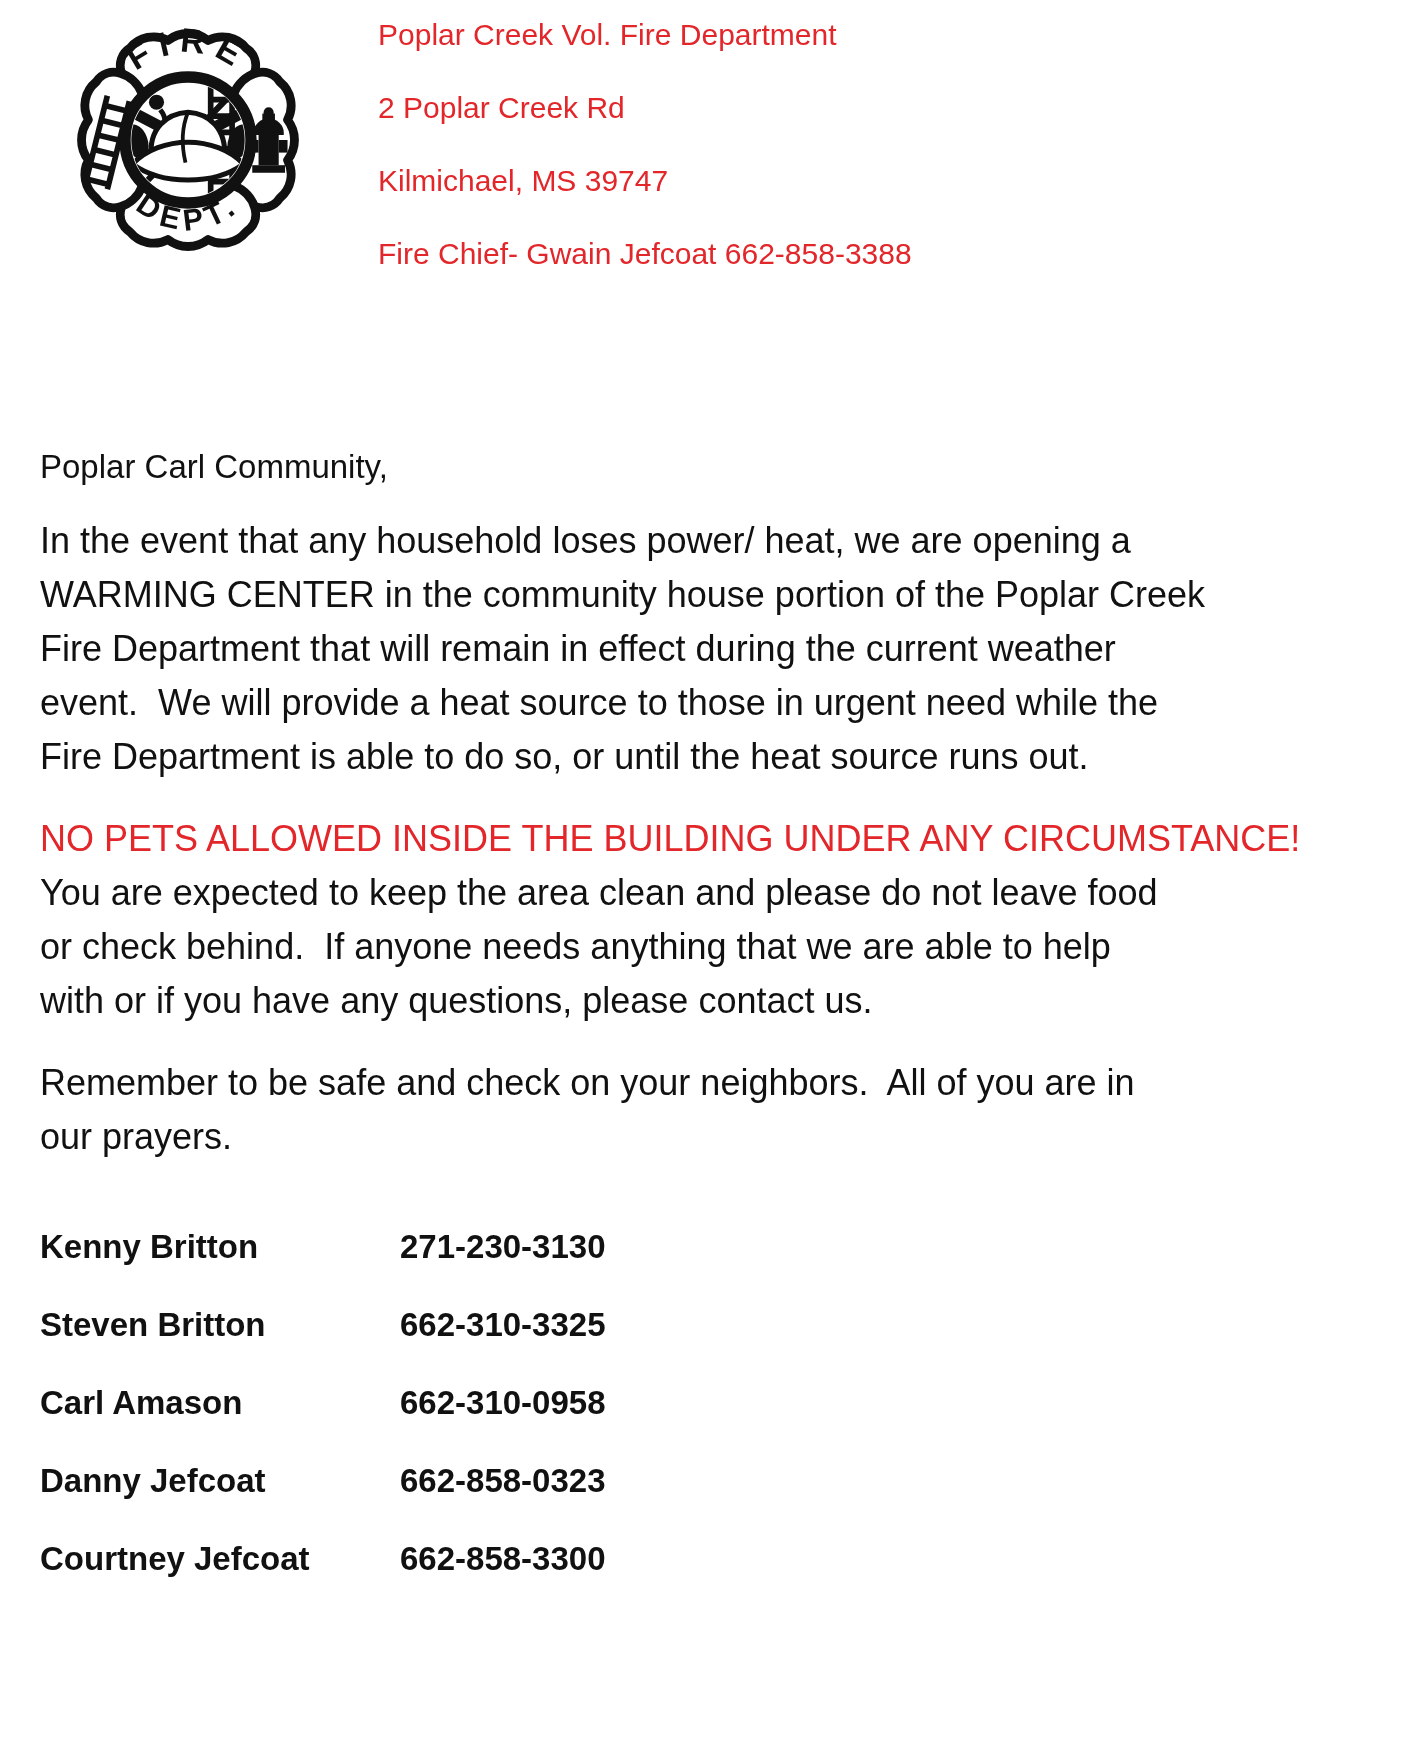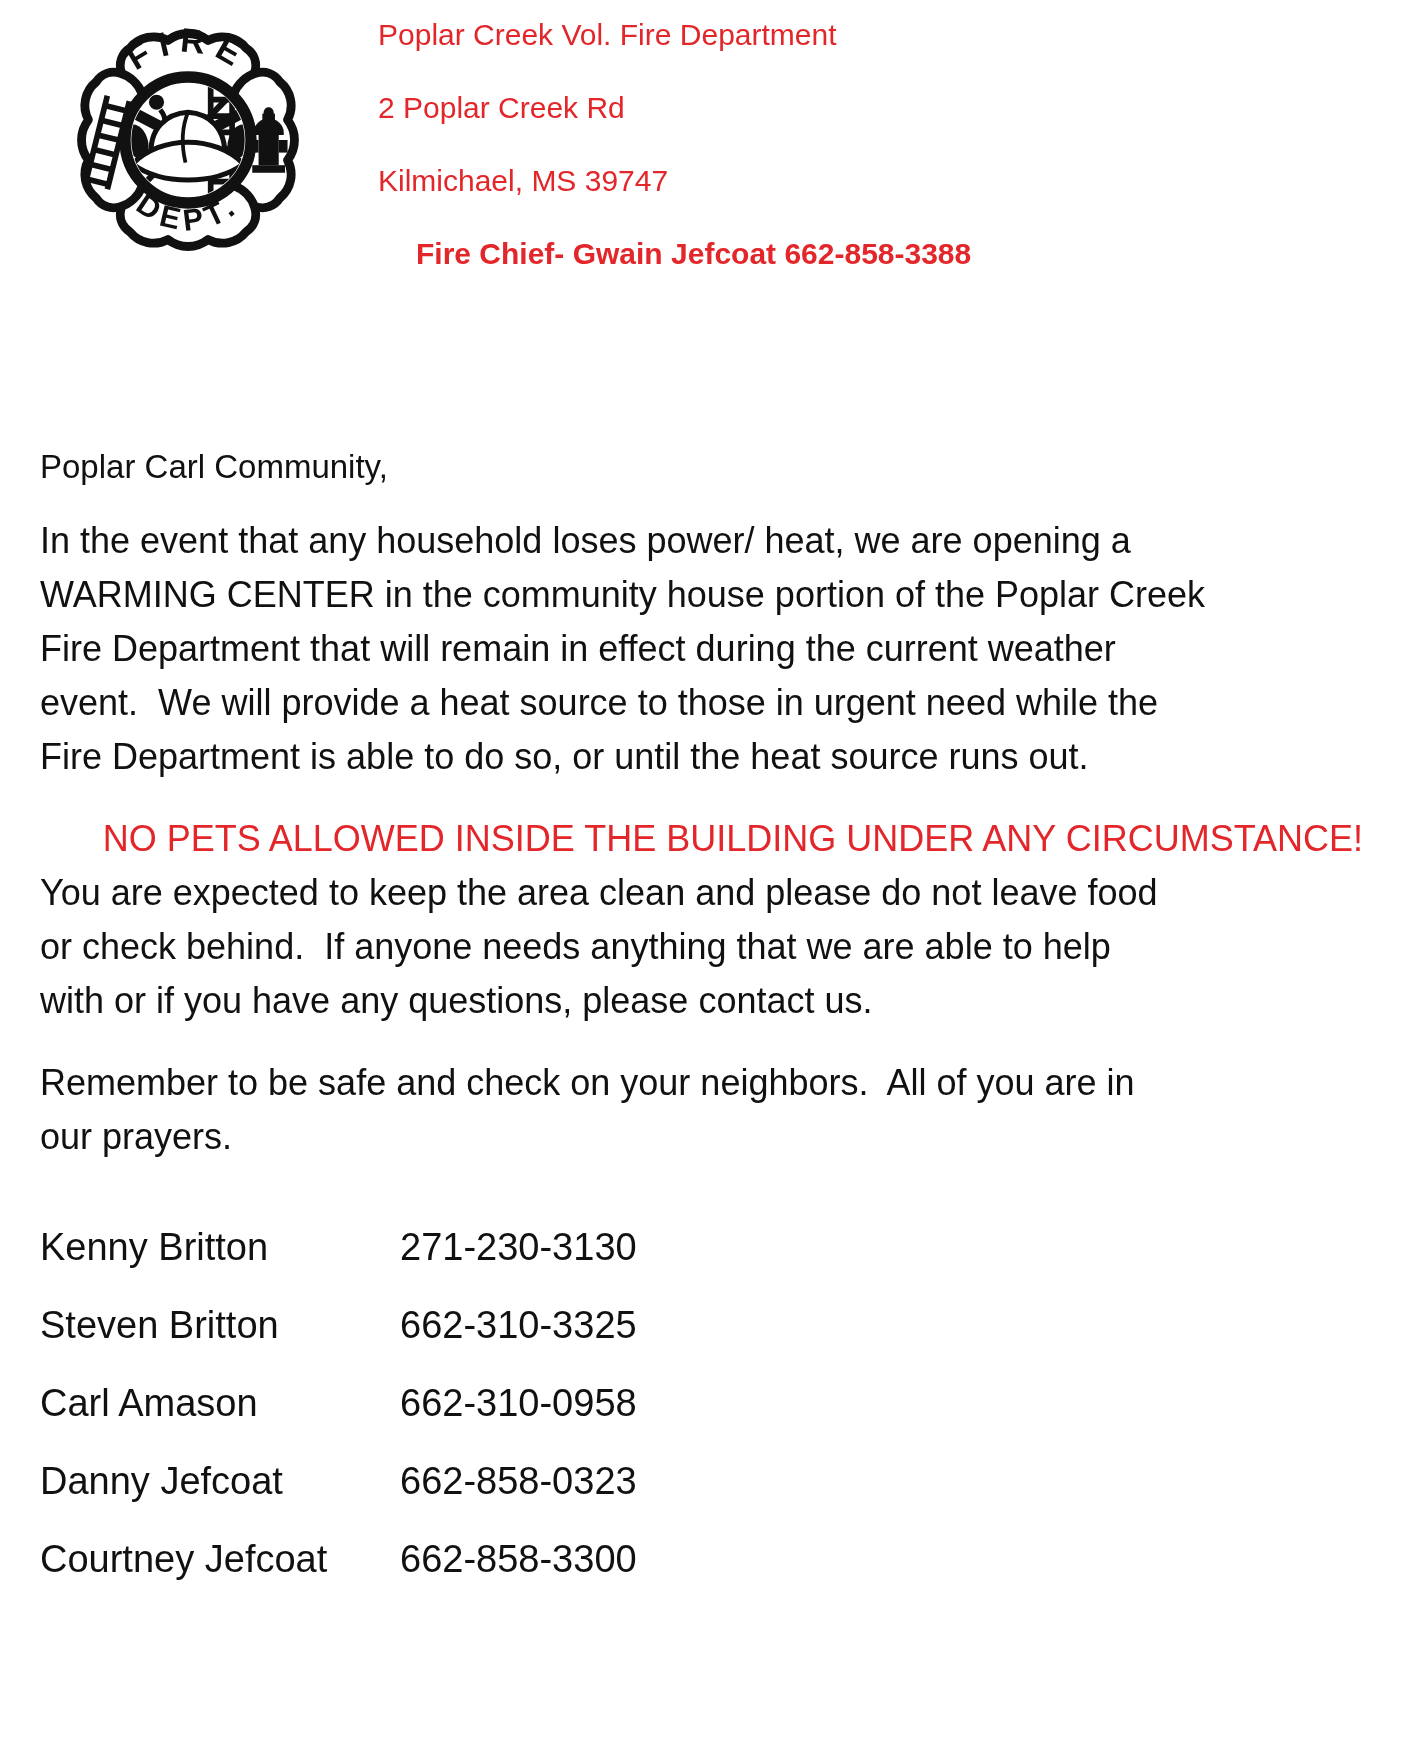--- a/index.html
+++ b/index.html
@@ -15,32 +15,32 @@
   
   .letterhead { display: flex; align-items: flex-start; }
   .logo { width: 288px; height: 252px; flex: 0 0 auto; margin-left: 4px; }
   .letterhead-text { margin-left: 46px; padding-top: 6px; }
   .lh-line {
     color: #e2262a;
     font-size: 30px; line-height: 30px;
     margin-bottom: 43px;
     white-space: pre;
   }
-  .lh-line.bold { font-weight: bold; margin-left: 38px; }
+  .lh-line.bold { font-weight: normal; }
 
   
   .salutation { font-size: 33px; line-height: 54px; margin: 128px 0 0 0; white-space: pre; }
   .para { margin: 20px 0 0 0; }
   .para.gap { margin-top: 28px; }
   .line { font-size: 36px; line-height: 54px; white-space: pre; }
-  .warning { color: #e2262a; text-align: right; }
+  .warning { color: #e2262a; }
 
   
   .contacts { margin-top: 56px; }
-  .contact-row { display: flex; font-weight: normal; font-size: 38px; line-height: 54px; margin-bottom: 24px; }
+  .contact-row { display: flex; font-weight: bold; font-size: 33px; line-height: 54px; margin-bottom: 24px; }
   .contact-name { width: 360px; flex: 0 0 auto; white-space: pre; }
   .contact-phone { white-space: pre; }
 </style>
 </head>
 <body>
 
 <div class="page">
 
   <header class="letterhead">
 

